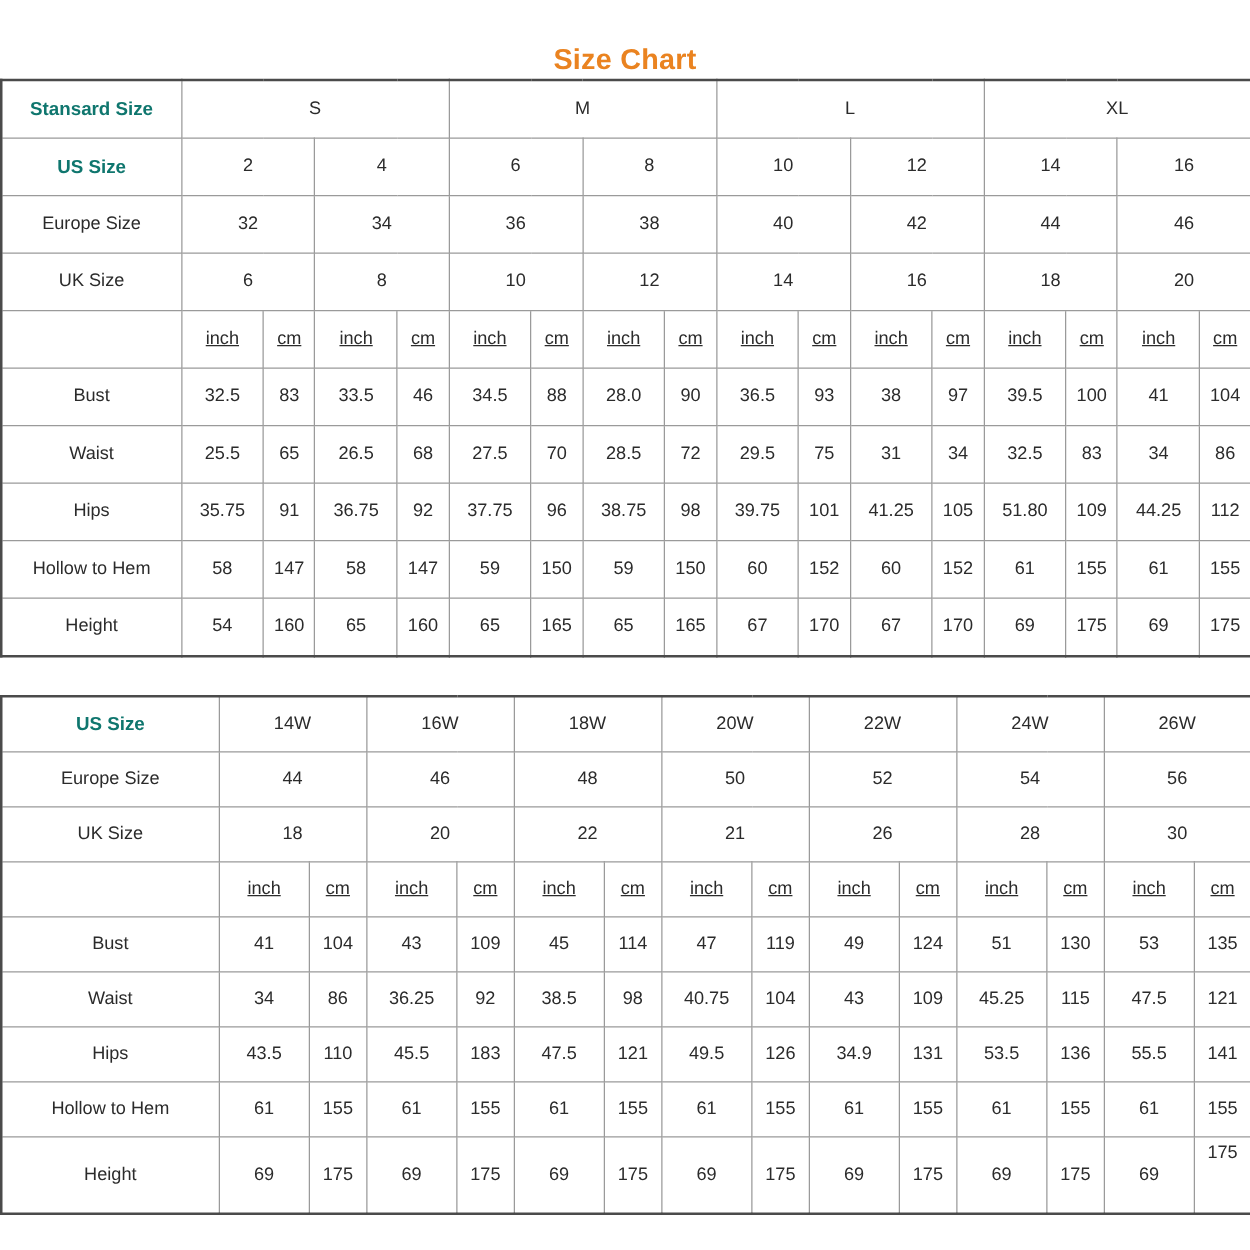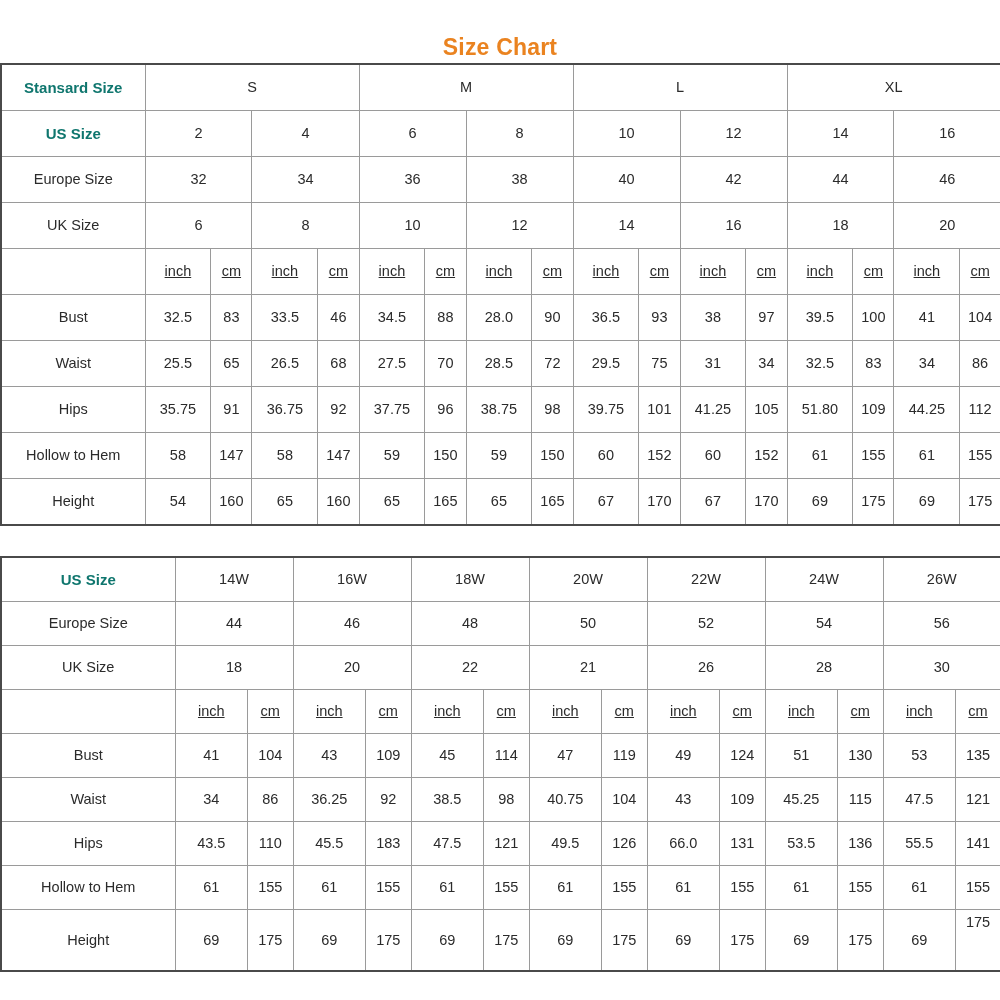--- a/index.html
+++ b/index.html
@@ -394,21 +394,21 @@
         <tr>
           <td class="rowlabel">Hips</td>
           <td class="val">43.5</td>
           <td class="val">110</td>
           <td class="val">45.5</td>
           <td class="val">183</td>
           <td class="val">47.5</td>
           <td class="val">121</td>
           <td class="val">49.5</td>
           <td class="val">126</td>
-          <td class="val">66.0</td>
+          <td class="val">34.9</td>
           <td class="val">131</td>
           <td class="val">53.5</td>
           <td class="val">136</td>
           <td class="val">55.5</td>
           <td class="val">141</td>
         </tr>
         <tr>
           <td class="rowlabel">Hollow to Hem</td>
           <td class="val">61</td>
           <td class="val">155</td>

